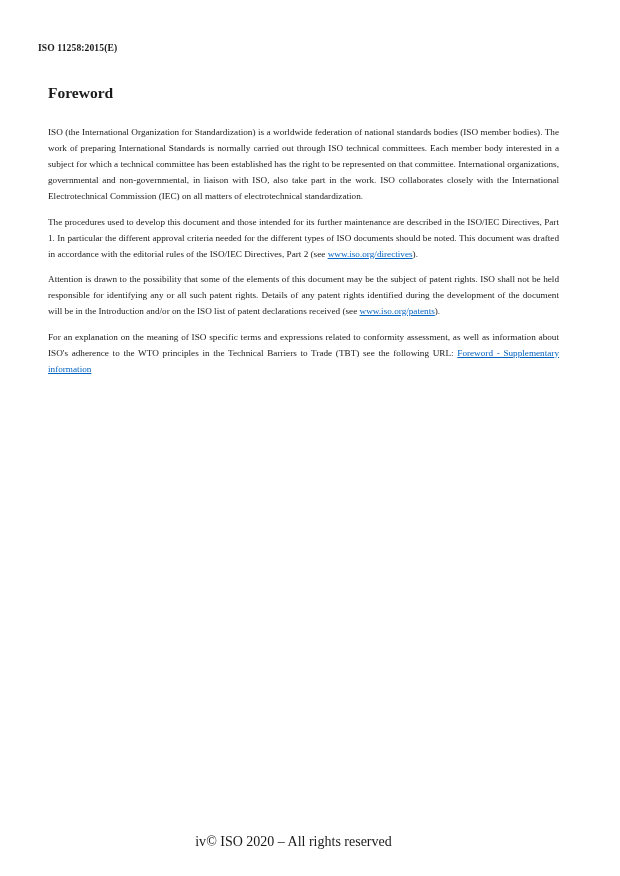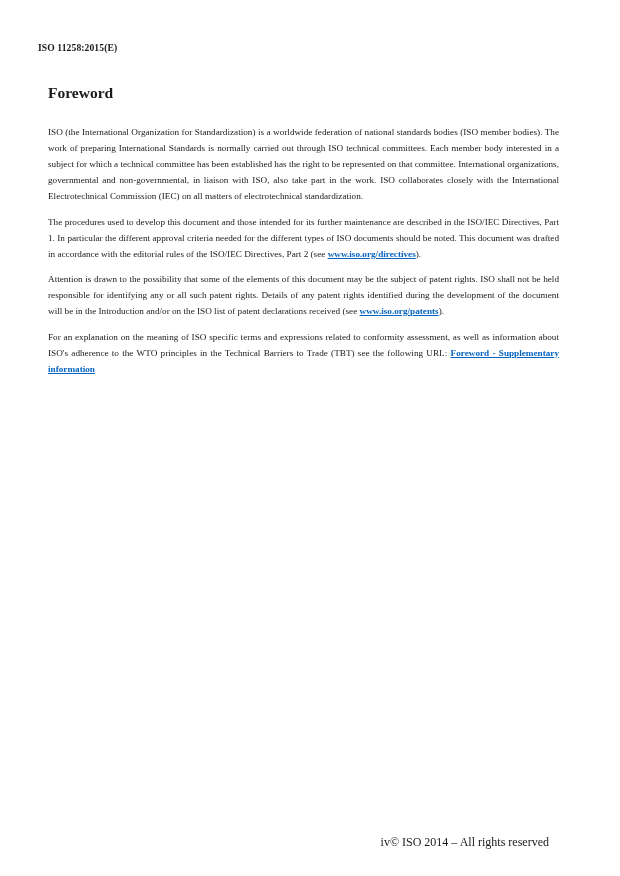--- a/index.html
+++ b/index.html
@@ -40,34 +40,33 @@
     font-size: 9.2px;
     line-height: 16px;
     text-align: justify;
     margin: 0 0 9.5px 0;
   }
 
   .link {
     color: #0563c1;
     text-decoration: underline;
     cursor: pointer;
-    font-weight: bold;
   }
 
   em { font-style: italic; }
 
   .doc-footer {
     position: absolute;
     left: 38px;
     right: 71px;
     bottom: 26px;
     display: flex;
-    justify-content: flex-end;
+    justify-content: center;
     align-items: baseline;
-    font-size: 12px;
+    font-size: 14px;
   }
 </style>
 </head>
 <body>
 
 <div class="page">
 
   <div class="doc-header">ISO 11258:2015(E)</div>
 
   <div class="content">
@@ -82,16 +81,16 @@
 
 
     <p class="para"><span>For an explanation on the meaning of ISO specific terms and expressions related to conformity assessment, as well as information about ISO's adherence to the WTO principles in the Technical Barriers to Trade (TBT) see the following URL:  </span><a href="#" class="link">Foreword - Supplementary information</a></p>
 
 
 
   </div>
 
   <div class="doc-footer">
     <span>iv</span>
-    <span>© ISO 2014 – All rights reserved</span>
+    <span>© ISO 2020 – All rights reserved</span>
   </div>
 
 </div>
 
 </body></html>

